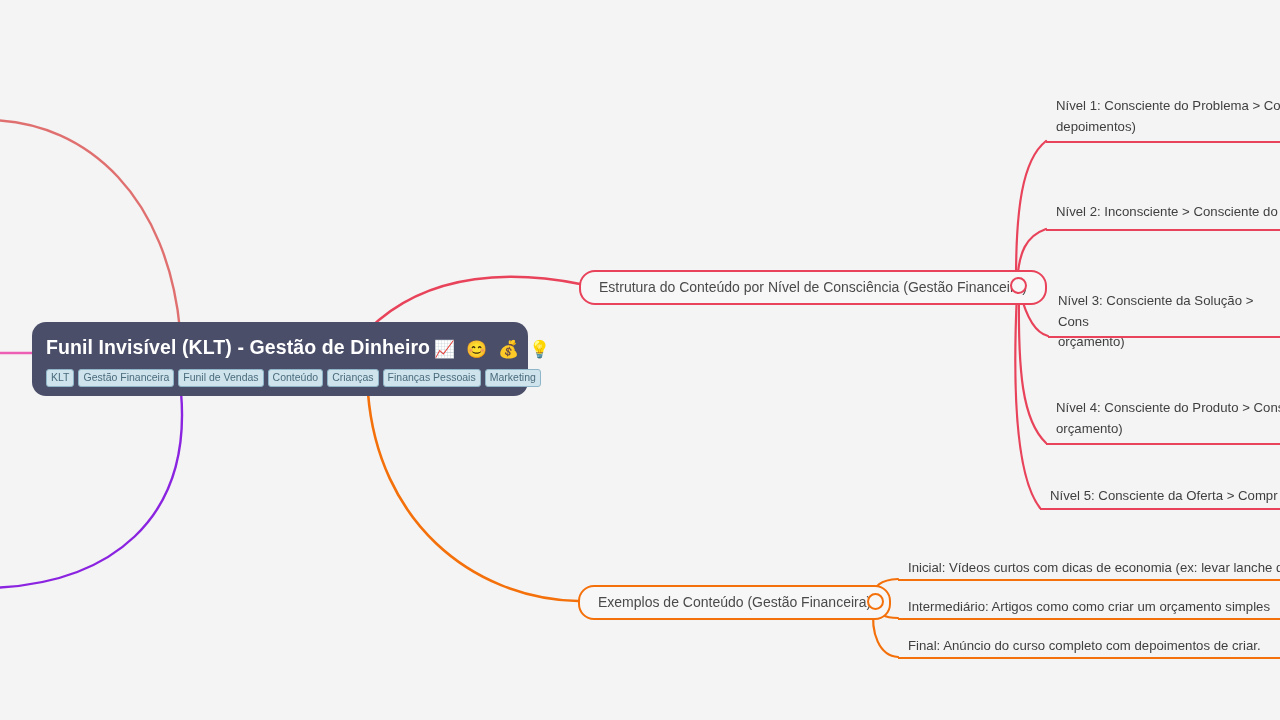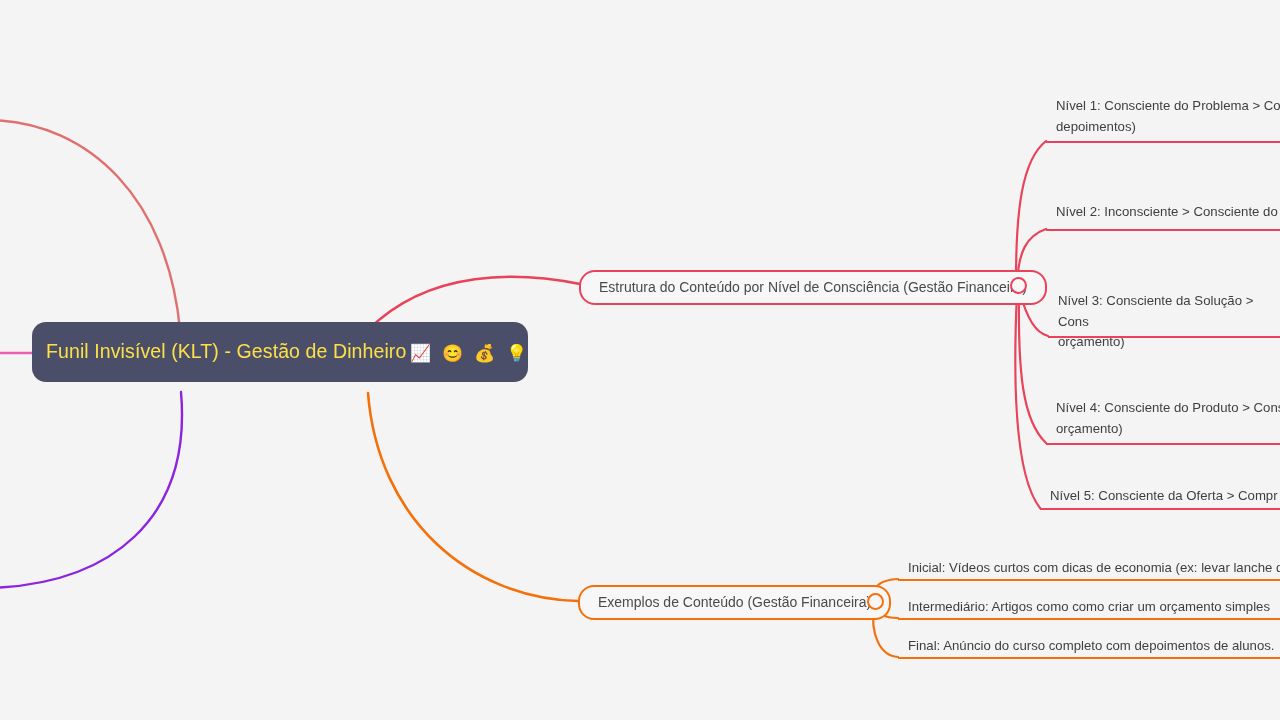--- a/index.html
+++ b/index.html
@@ -11,22 +11,22 @@
   #canvas{position:absolute;inset:0;width:1280px;height:720px;}
   svg.links{position:absolute;left:0;top:0;width:1280px;height:720px;pointer-events:none;}
 
   
   .root-node{
     position:absolute;left:32px;top:322px;width:496px;
     background:#4a4e69;border-radius:14px;
     padding:10px 14px 9px 14px;box-sizing:border-box;
   }
   .root-title{
-    color:#fde047;font-size:19.5px;line-height:38px;
-    white-space:nowrap;font-weight:400;letter-spacing:.1px;
+    color:#ffffff;font-size:19.5px;line-height:31px;
+    white-space:nowrap;font-weight:700;letter-spacing:.1px;
   }
   .root-emojis{display:inline-block;margin-left:4px;font-size:17px;letter-spacing:3px;vertical-align:-1px;}
   .tags{margin-top:4px;display:flex;gap:4px;flex-wrap:nowrap;}
   .tag{
     background:#cfe3ec;color:#4a6b7c;border:1px solid #8fb6c8;
     border-radius:3px;font-size:10.5px;line-height:13px;
     padding:1px 4px 2px 4px;white-space:nowrap;
   }
 
   
@@ -88,20 +88,29 @@
 
     <path d="M 874 596 C 874 586 880 580 898 579" fill="none" stroke="#f4700a" stroke-width="2.2" stroke-linecap="round"></path>
     <path d="M 877 605 C 878 614 884 618 898 618" fill="none" stroke="#f4700a" stroke-width="2.2" stroke-linecap="round"></path>
     <path d="M 874 606 C 870 634 880 656 898 657" fill="none" stroke="#f4700a" stroke-width="2.2" stroke-linecap="round"></path>
   </svg>
 
   <div class="root-node">
     <div class="root-title">
       <span>Funil Invisível (KLT) - Gestão de Dinheiro</span><span class="root-emojis">📈 😊 💰 💡</span>
     </div>
+    <div class="tags">
+      <span class="tag">KLT</span>
+      <span class="tag">Gestão Financeira</span>
+      <span class="tag">Funil de Vendas</span>
+      <span class="tag">Conteúdo</span>
+      <span class="tag">Crianças</span>
+      <span class="tag">Finanças Pessoais</span>
+      <span class="tag">Marketing</span>
+    </div>
   </div>
 
   <div class="branch-node branch-red" style="left:579px;top:270px;">
     <span>Estrutura do Conteúdo por Nível de Consciência (Gestão Financeira)</span>
   </div>
   <div class="hub hub-red" style="left:1010px;top:277px;"></div>
 
   <div class="leaf wrap" style="left:1046px;top:94px;width:240px;">
     <span>Nível 1: Consciente do Problema &gt; Co</span><br>
     <span>depoimentos)</span>
@@ -139,17 +148,17 @@
     <span>Inicial: Vídeos curtos com dicas de economia (ex: levar lanche d</span>
   </div>
   <div class="leaf-under u-orange" style="left:898px;top:579px;width:388px;"></div>
 
   <div class="leaf" style="left:898px;top:595px;width:388px;">
     <span>Intermediário: Artigos como como criar um orçamento simples</span>
   </div>
   <div class="leaf-under u-orange" style="left:898px;top:618px;width:388px;"></div>
 
   <div class="leaf" style="left:898px;top:634px;width:388px;">
-    <span>Final: Anúncio do curso completo com depoimentos de alunos.</span>
+    <span>Final: Anúncio do curso completo com depoimentos de criar.</span>
   </div>
   <div class="leaf-under u-orange" style="left:898px;top:657px;width:388px;"></div>
 
 </div>
 
 </body></html>

